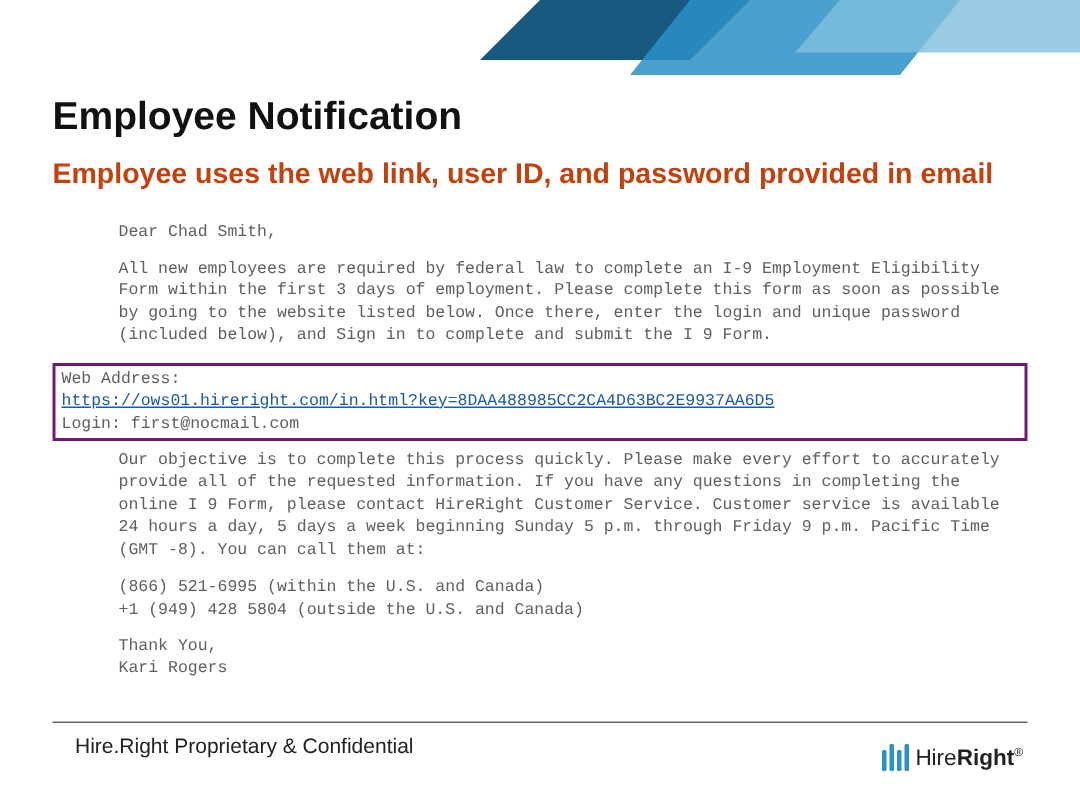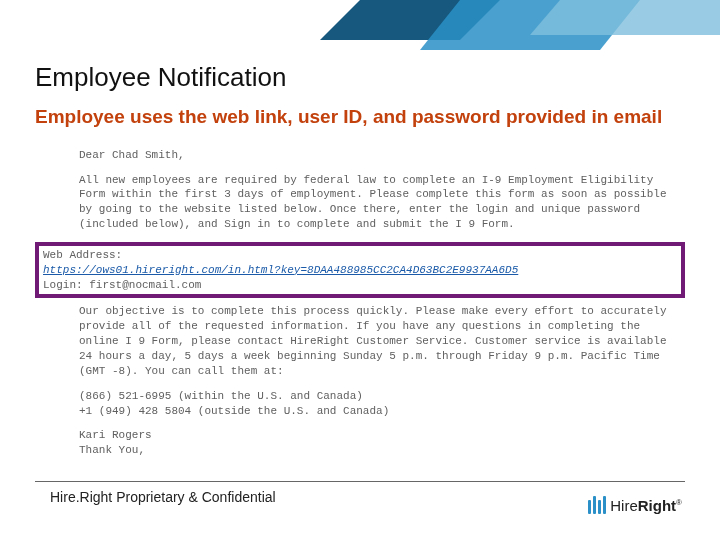--- a/index.html
+++ b/index.html
@@ -22,21 +22,21 @@
   }
   .top-decoration svg { display:block; }
   .slide {
     position: absolute;
     top: 62px;
     left: 35px;
     right: 35px;
   }
   .title {
     font-size: 26px;
-    font-weight: normal;
+    font-weight: bold;
     color: #111;
     margin: 0 0 12px 0;
   }
   .subtitle {
     font-size: 19px;
     font-weight: bold;
     color: #c2410c;
     margin: 0 0 18px 0;
     line-height: 1.3;
   }
@@ -44,29 +44,28 @@
     font-family: "Courier New", Courier, monospace;
     font-size: 11px;
     color: #606060;
     line-height: 1.35;
     white-space: normal;
     word-break: break-word;
   }
   .email-body p { margin: 0 0 10px 0; padding-left: 44px; }
   .email-body .tight { margin: 0; }
   .highlight-box {
-    border: 4px solid #701a75;
+    border: 2px solid #701a75;
     padding: 2px 4px;
     margin: 4px 0 6px 0;
   }
   .highlight-box a {
     color: #1a5aa8;
     text-decoration: underline;
     word-break: break-all;
-    font-style: italic;
   }
   .footer-rule {
     position: absolute;
     left: 35px;
     right: 35px;
     bottom: 58px;
     height: 1px;
     background: #666;
   }
   .footer-text {
@@ -129,22 +128,22 @@
     <div class="highlight-box">
       <div class="tight">Web Address:</div>
       <div class="tight"><a href="#">https://ows01.hireright.com/in.html?key=8DAA488985CC2CA4D63BC2E9937AA6D5</a></div>
       <div class="tight">Login: first@nocmail.com</div>
     </div>
 
     <p>Our objective is to complete this process quickly. Please make every effort to accurately provide all of the requested information. If you have any questions in completing the online I 9 Form, please contact HireRight Customer Service. Customer service is available 24 hours a day, 5 days a week beginning Sunday 5 p.m. through Friday 9 p.m. Pacific Time (GMT -8). You can call them at:</p>
     <p class="tight">(866) 521-6995 (within the U.S. and Canada)</p>
     <p>+1 (949) 428 5804 (outside the U.S. and Canada)</p>
 
+    <p class="tight">Thank You,</p>
     <p class="tight">Kari Rogers</p>
-    <p class="tight">Thank You,</p>
   </div>
 </div>
 
 <div class="footer-rule"></div>
 <div class="footer-text">Hire.Right Proprietary &amp; Confidential</div>
 
 <div class="footer-logo">
   <span class="logo-bars">
     <span></span>
       <span></span>

